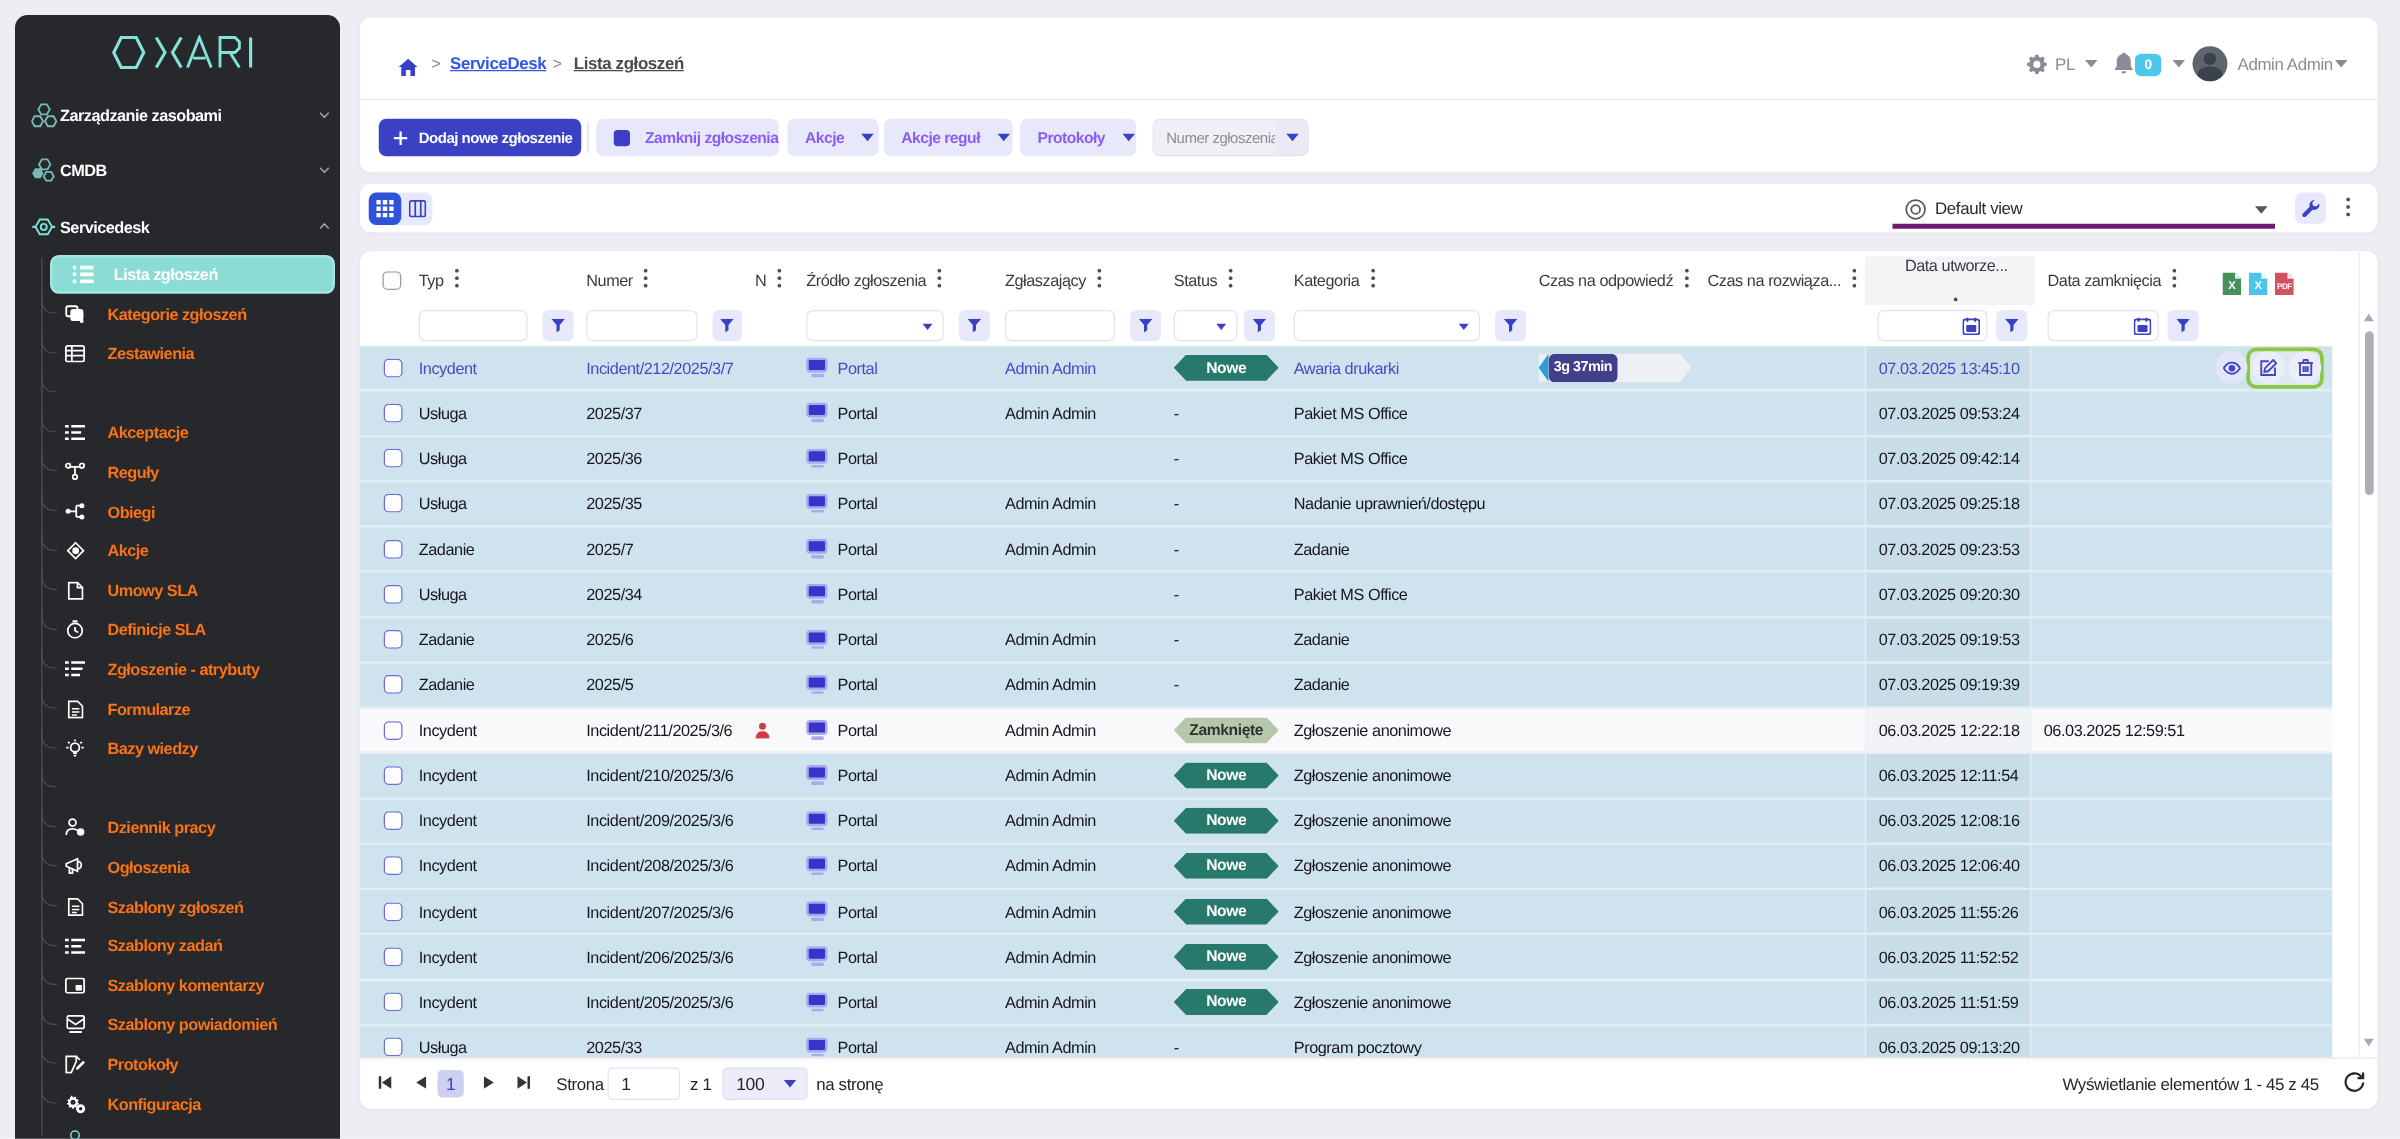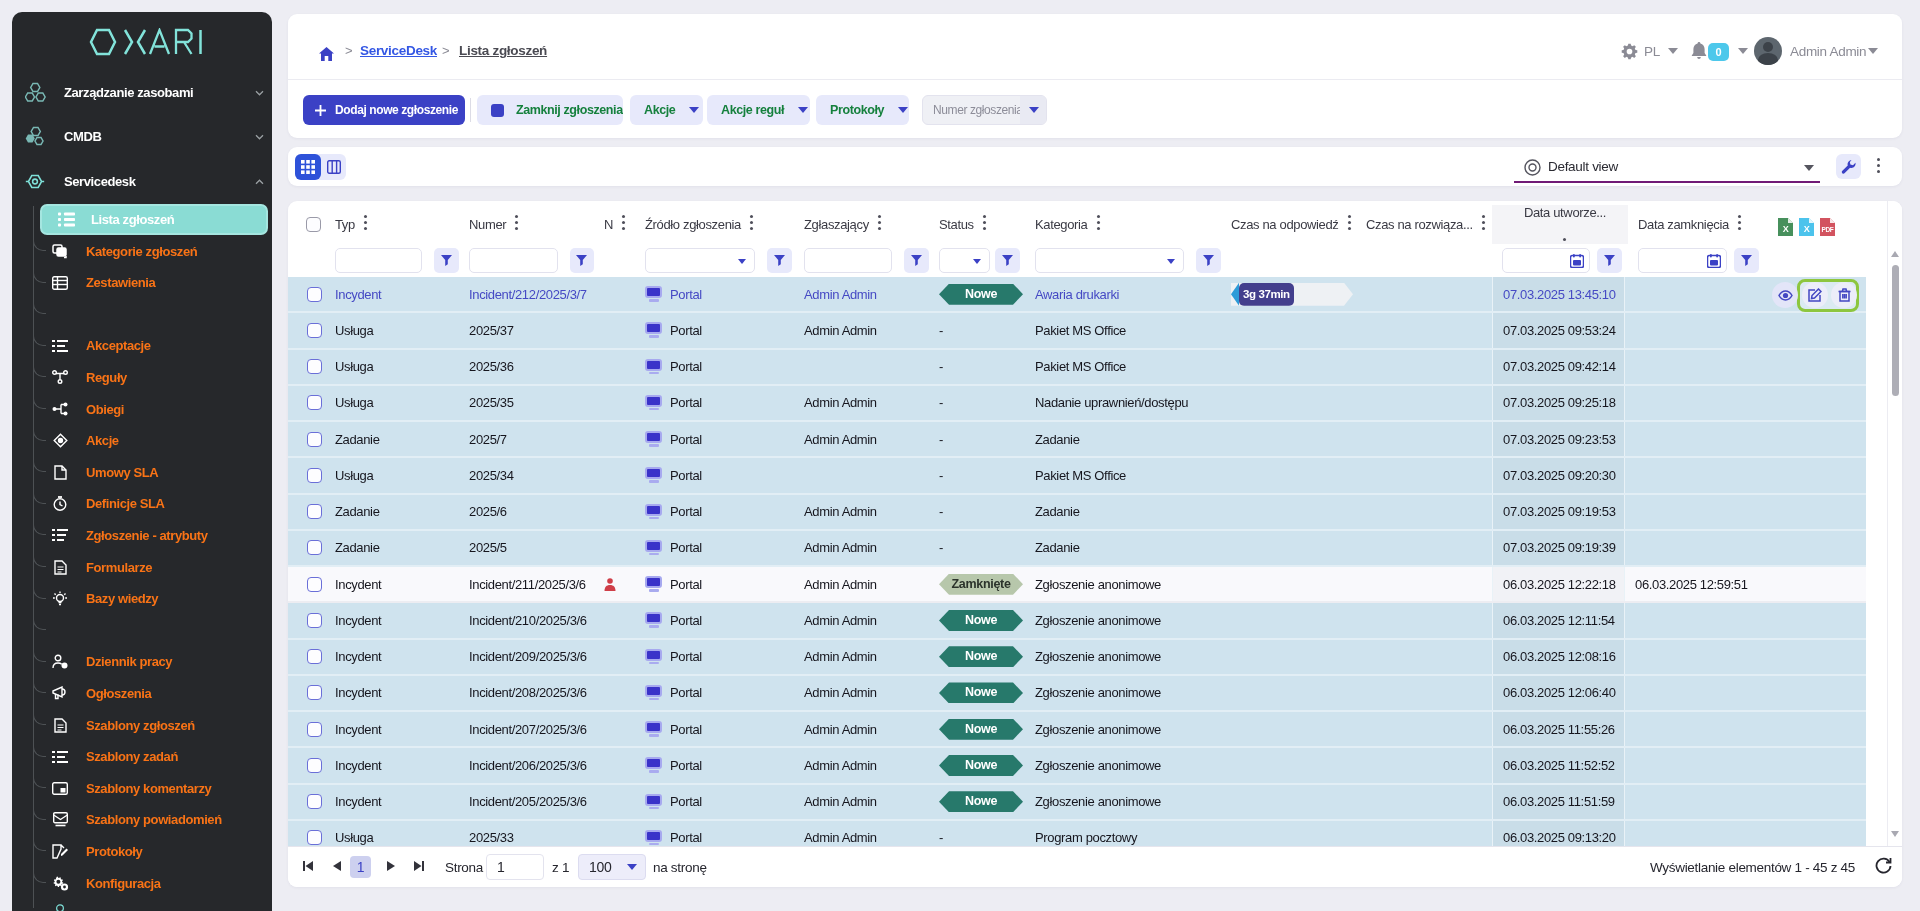--- a/index.html
+++ b/index.html
@@ -3,21 +3,21 @@
 <meta charset="utf-8">
 <style>
 * { margin:0; padding:0; box-sizing:border-box; }
 html,body { width:1920px; height:911px; overflow:hidden; }
 body { font-family:"Liberation Sans", sans-serif; background:#ededf3; position:relative; color:#1c1c24; letter-spacing:-0.2px; }
 
 
 #sidebar { position:absolute; left:12px; top:12px; width:260px; height:920px; background:#26282b; border-radius:10px; overflow:hidden; }
 .mitem { position:absolute; left:0; width:260px; height:30px; display:flex; align-items:center; color:#fff; font-size:13px; font-weight:700; letter-spacing:-0.4px; }
 .mitem .mico { position:absolute; left:12px; width:22px; height:22px; display:flex; align-items:center; justify-content:center; }
-.mitem .mtxt { position:absolute; left:52px; white-space:nowrap; }
+.mitem .mtxt { position:absolute; left:36px; white-space:nowrap; }
 .mitem .chev { position:absolute; right:8px; color:#9aa0a3; font-size:10px; font-weight:400; }
 .sitem { position:absolute; width:260px; height:30px; display:flex; align-items:center; color:#f97316; font-size:13px; font-weight:700; letter-spacing:-0.4px; }
 .sitem .sico { position:absolute; left:39px; width:18px; height:18px; display:flex; align-items:center; justify-content:center; }
 .sitem .stxt { position:absolute; left:74px; white-space:nowrap; }
 #active-pill { position:absolute; left:28px; top:192px; width:228px; height:31px; background:#8adcd4; border:2px solid #a5e6e0; border-radius:7px; }
 .treeline { position:absolute; left:21px; top:194px; width:1px; height:702px; background:#4d5154; }
 .elbow { position:absolute; left:21px; width:13px; height:16px; border-left:1px solid #4d5154; border-bottom:1px solid #4d5154; border-bottom-left-radius:10px; }
 
 
 .card { position:absolute; background:#fff; border-radius:9px; box-shadow:0 1px 3px rgba(50,50,100,0.06); }
@@ -38,41 +38,41 @@
 #bell { position:absolute; left:1403px; top:28px; }
 #badge0 { position:absolute; left:1420px; top:29px; width:21px; height:18px; background:#4dc8eb; border-radius:5px; color:#fff; font-size:11px; font-weight:700; text-align:center; line-height:18px; }
 #avatar { position:absolute; left:1466px; top:23px; width:28px; height:28px; border-radius:50%; background:#5d666e; overflow:hidden; }
 #avatar .head { position:absolute; left:9px; top:5px; width:10px; height:10px; border-radius:50%; background:#3c4249; }
 #avatar .body { position:absolute; left:4px; top:16px; width:20px; height:14px; border-radius:50% 50% 0 0; background:#3c4249; }
 #uname { position:absolute; left:1502px; top:30px; font-size:13.5px; letter-spacing:-0.3px; color:#8b8b95; }
 
 
 .btn { position:absolute; top:81px; height:30px; border-radius:6px; display:flex; align-items:center; font-size:12.5px; font-weight:700; letter-spacing:-0.4px; white-space:nowrap; overflow:hidden; }
 .btn-primary { background:#3b41c5; color:#fff; }
-.btn-light { background:#e7e9fb; color:#15803d; }
+.btn-light { background:#e7e9fb; color:#8b5cf6; }
 #vdiv1 { position:absolute; left:182px; top:84px; width:1px; height:24px; background:#dcdce6; }
 #numinput { position:absolute; left:634px; top:81px; width:125px; height:30px; background:#eff0f5; border:1px solid #e3e3ee; border-radius:6px; color:#8d8d99; font-size:12px; letter-spacing:-0.4px; line-height:28px; padding-left:10px; white-space:nowrap; }
 #numinput .selpart { position:absolute; right:0; top:0; width:26px; height:28px; background:#e9eaf3; border-radius:0 5px 5px 0; }
 #numinput .selpart .dtri { left:9px; top:11px; border-top-color:#3b41c5; }
 
 
 #gridtog { position:absolute; left:7px; top:7px; width:51px; height:26px; background:#e7e9fb; border-radius:6px; }
 #gridtog .g1 { position:absolute; left:0; top:0; width:26px; height:26px; background:#2e52d9; border-radius:6px; display:flex; align-items:center; justify-content:center; }
 #gridtog .g2 { position:absolute; right:0; top:0; width:25px; height:26px; display:flex; align-items:center; justify-content:center; }
-#defview { position:absolute; left:1226px; top:10px; width:306px; height:26px; border-bottom:2px solid #701a75; font-size:13.5px; letter-spacing:-0.3px; color:#2a2a32; }
+#defview { position:absolute; left:1226px; top:10px; width:306px; height:26px; border-bottom:4px solid #701a75; font-size:13.5px; letter-spacing:-0.3px; color:#2a2a32; }
 #defview .eye { position:absolute; left:10px; top:2px; }
 #defview .lbl { position:absolute; left:34px; top:2px; }
 #defview .dtri { right:6px; top:8px; border-top-color:#55555f; }
 #wrench { position:absolute; left:1548px; top:7px; width:25px; height:25px; background:#e7e9fb; border-radius:6px; display:flex; align-items:center; justify-content:center; }
 .kebab { display:inline-block; width:4px; }
 .kebab i { display:block; width:3px; height:3px; border-radius:50%; background:#4f4f5a; margin:0 0 3.2px 0; }
 #card2 .kebab { position:absolute; left:1589px; top:11px; }
 
 
-.tr { display:flex; width:1578px; height:36.25px; background:#cfe3ee; position:relative; border-bottom:2px solid #e2eef5; font-size:13px; letter-spacing:-0.35px; color:#16161e; }
+.tr { display:flex; width:1578px; height:36.25px; background:#cfe3ee; position:relative; border-bottom:2px solid #e2eef5; align-items:center; font-size:13px; letter-spacing:-0.35px; color:#16161e; }
 .tr.white { background:#f9f9fc; border-bottom:2px solid #ededf2; }
 .tr.first { color:#4549c4; }
 .td { flex:none; padding-left:10px; white-space:nowrap; overflow:hidden; display:flex; align-items:center; }
 .c0{width:37px;} .c1{width:134px;} .c2{width:135px;} .c3{width:41px;} .c4{width:159px;}
 .c5{width:135px;} .c6{width:96px;} .c7{width:196px;} .c8{width:135px;} .c9{width:136px;}
 .c10{width:136px;} .c11{width:140px;} .c12{width:98px;}
 .tr .c10 { border-left:1.5px solid #e9f2f7; border-right:1.5px solid #e9f2f7; width:133px; background:rgba(100,110,130,0.05); align-self:stretch; }
 .cb { width:15px; height:15px; border:1.5px solid #6a6fd8; border-radius:4px; background:#fdfdff; margin-left:9px; }
 .cb.grey { border-color:#9a9aa8; }
 #thead { display:flex; width:1578px; height:39px; padding-top:7px; align-items:center; font-size:13px; letter-spacing:-0.35px; color:#3a3a44; position:relative; }

